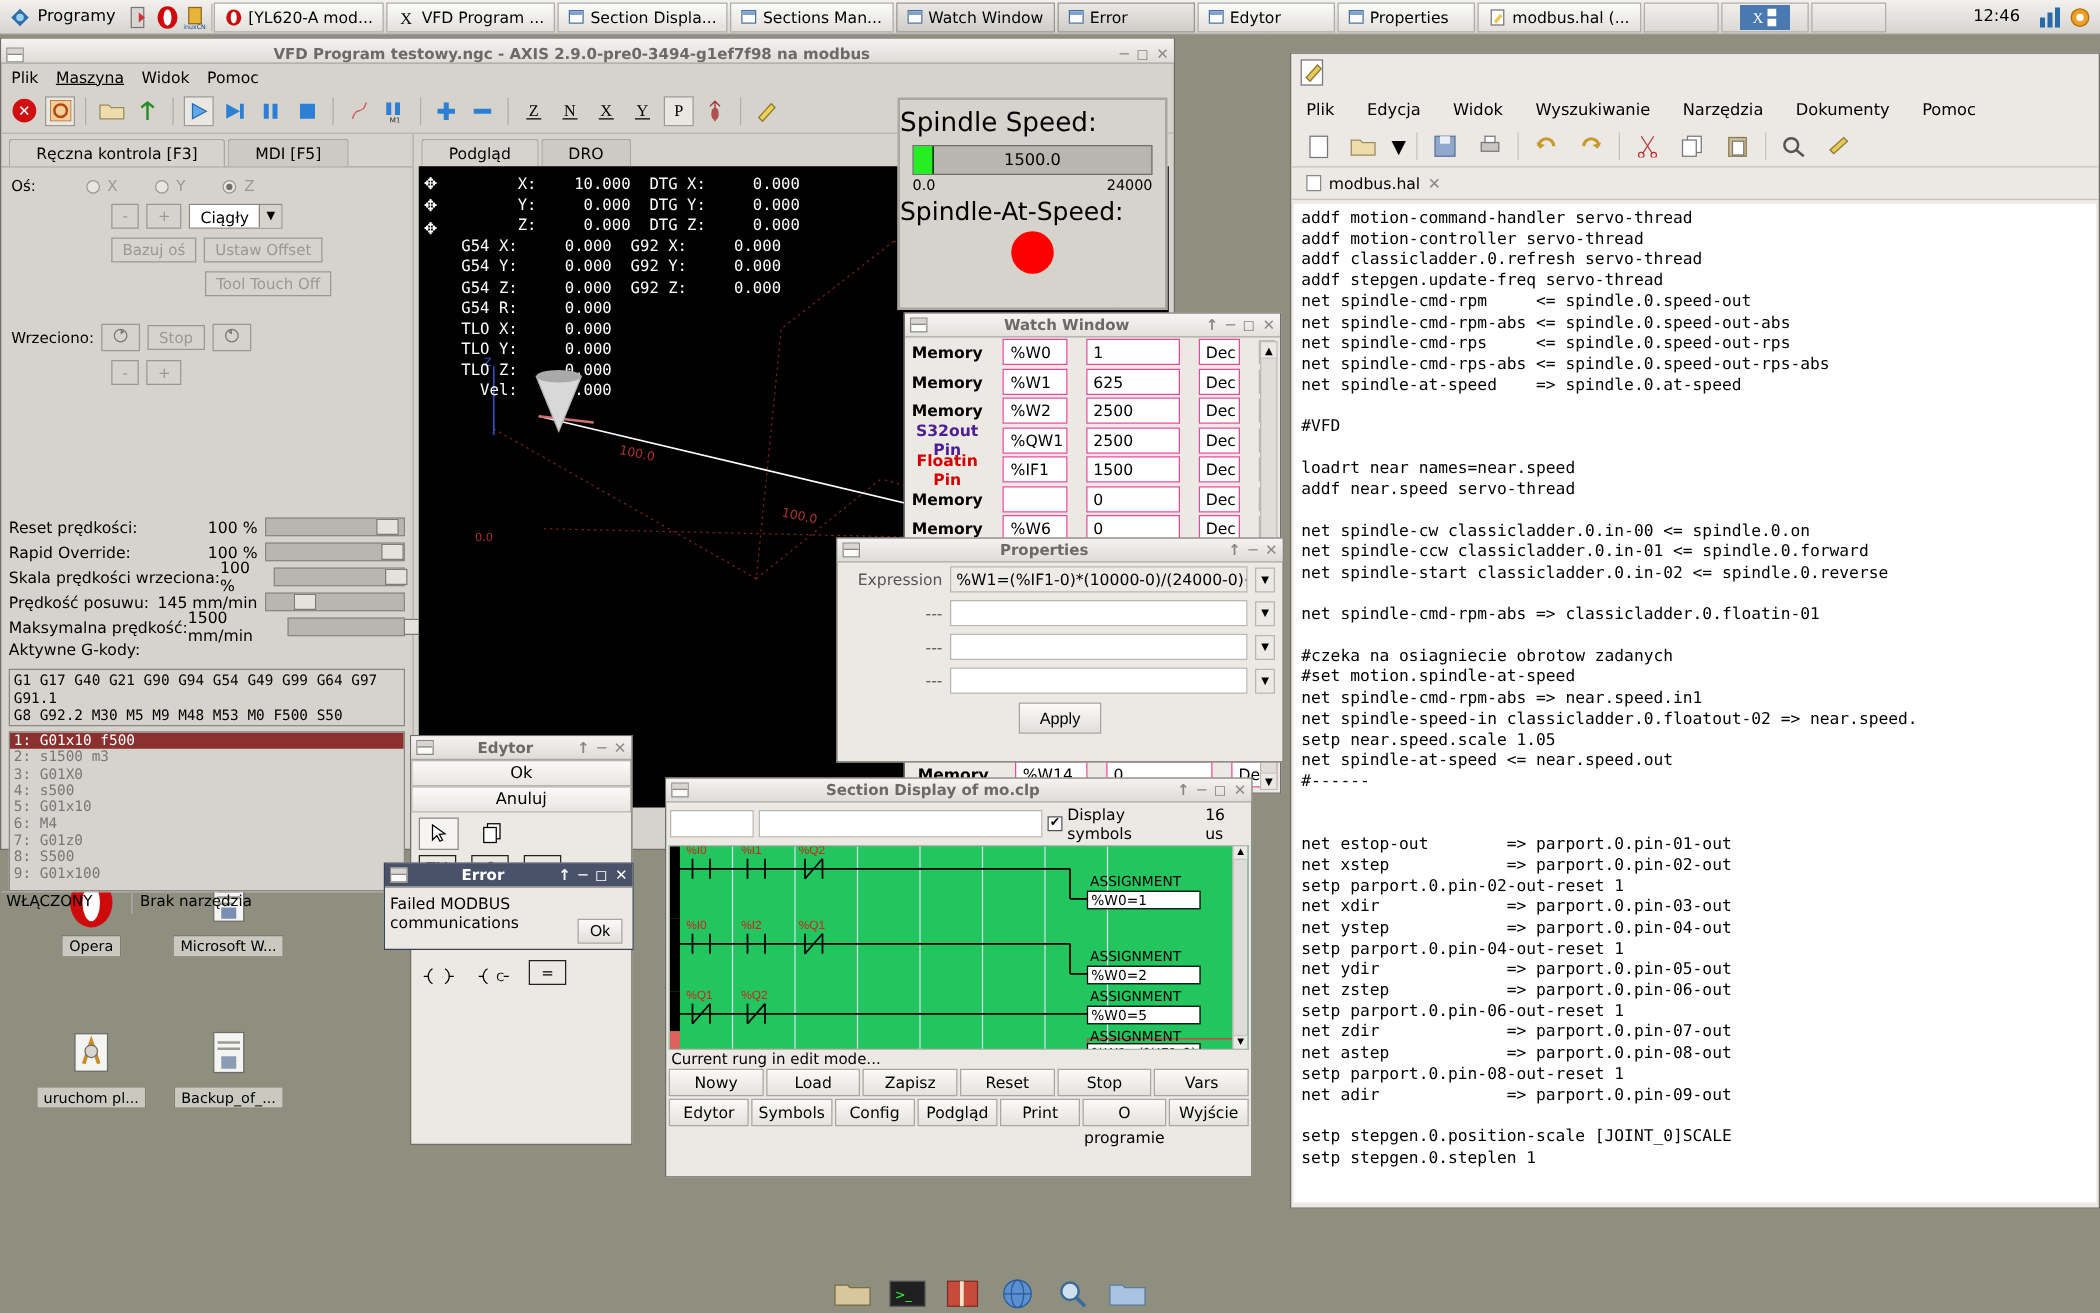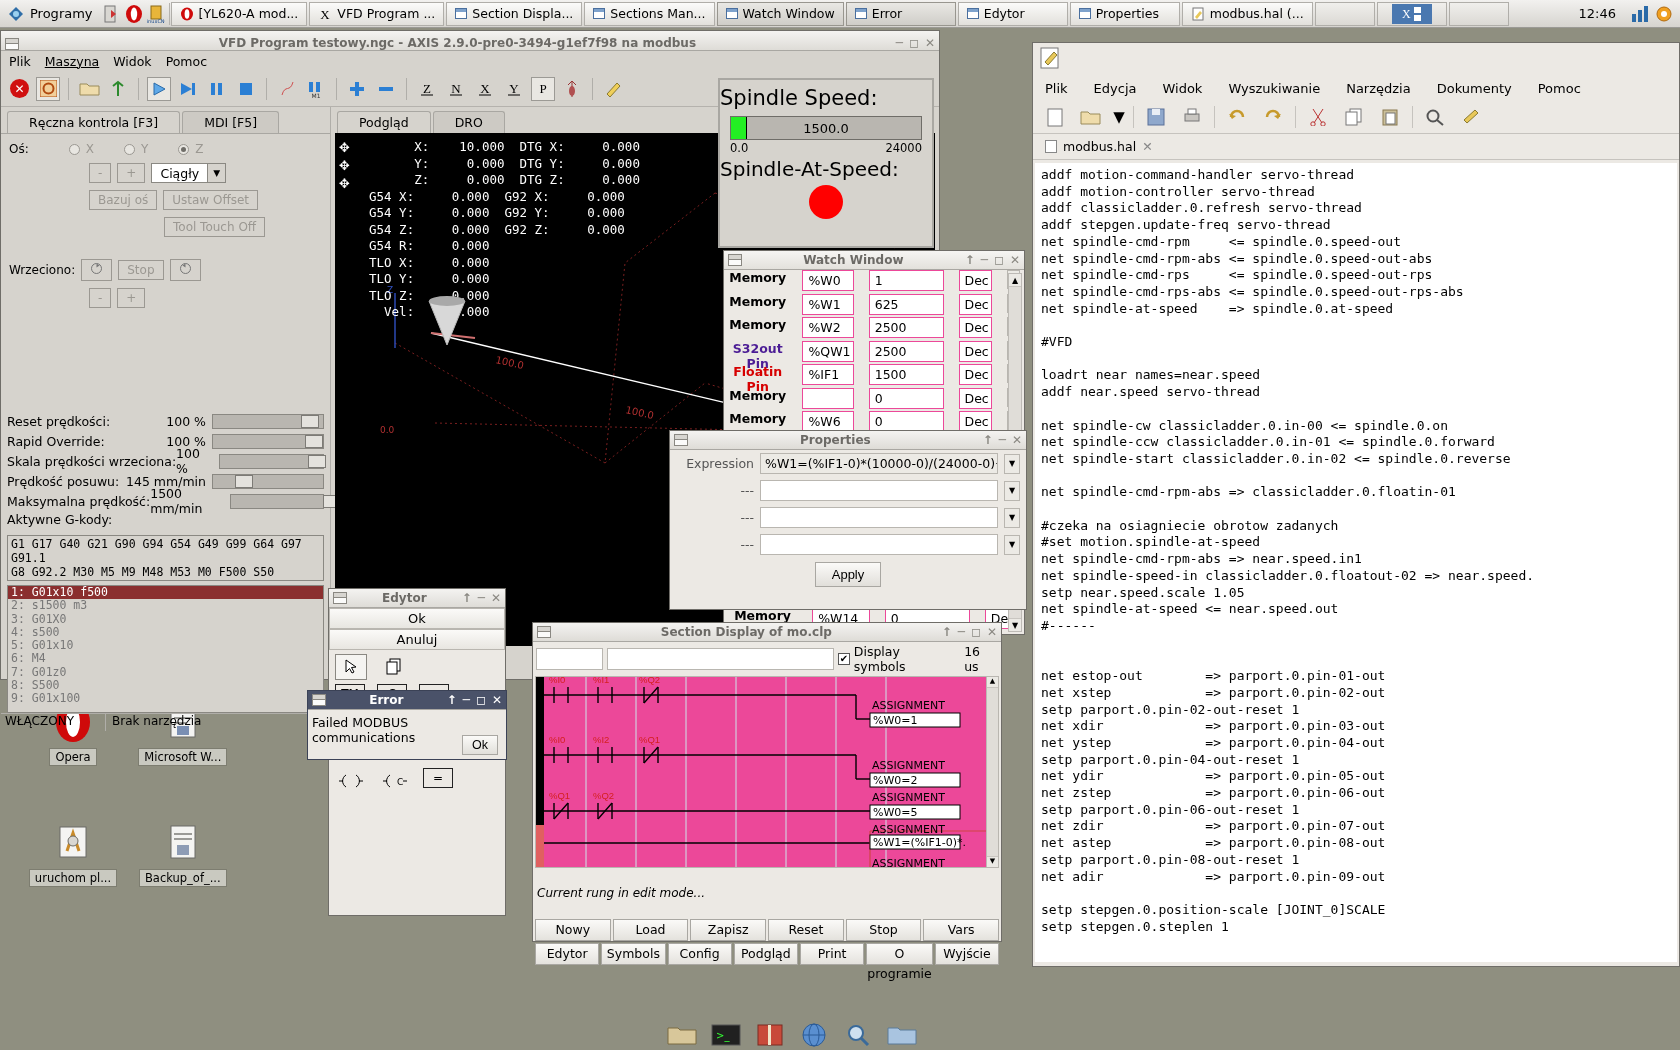--- a/index.html
+++ b/index.html
@@ -114,21 +114,21 @@
   .sp-title{ font-size:21px; padding-top:6px;}
   .sp-bar{ margin:6px 10px 0 10px; height:24px; border:1px solid #6f6d68; background:#b9b6b0; position:relative;}
   .sp-bar .fill{ position:absolute;left:0;top:0;bottom:0;width:16px;background:#23ef23;border-right:1px solid #000;}
   .sp-bar .val{ position:absolute; inset:0; display:flex;align-items:center;justify-content:center;font-size:13px;}
   .sp-scale{ display:flex; justify-content:space-between; margin:1px 10px 0 10px; font-size:11.5px;}
   .sp-led{ width:34px;height:34px;border-radius:50%;background:#f00;margin:4px auto 0;}
 
   
   #watch { left:723px; top:250px; width:302px; height:385px; background:#ece9e4; }
   #watch .tbar{background:linear-gradient(#f6f5f3,#e3e1dc);}
-  .wrow { display:flex; align-items:flex-start; height:23.5px; padding:0 4px; gap:15px;}
+  .wrow { display:flex; align-items:center; height:23.5px; padding:0 4px; gap:15px;}
   .wrow .lab{ width:88px; text-align:center; font-weight:bold; font-size:12.5px;}
   .wrow .lab.blue{color:#4c1d95;}
   .wrow .lab.red{color:#d60000;}
   .wfield { border:1px solid #ec4899; background:#fff; height:21px; line-height:19px; padding:0 5px; font-size:12.5px; overflow:hidden;}
   .wfield.addr{width:70px;}
   .wfield.val{width:105px;}
   .wfield.fmt{width:44px;}
   .wdrop { width:18px;height:19px;border:1px solid #b9b6b0;background:#eceae5;display:flex;align-items:center;justify-content:center;font-size:8px;}
   .wscroll{position:absolute;right:2px;top:22px;bottom:2px;width:14px;background:#e0ddd8;border:1px solid #bdbab5;}
   .wscroll .up,.wscroll .dn{height:13px;display:flex;align-items:center;justify-content:center;font-size:8px;background:#ebe9e4;border-bottom:1px solid #c9c6c1;}
@@ -156,23 +156,23 @@
   #errorwin .tbar{background:#4a5269;color:#fff;}
   #errorwin .tbar .ttl{color:#fff;}
   .errtxt{padding:5px 4px; font-size:12.5px;}
   .errok{position:absolute;right:8px;bottom:4px;border:1px solid #a9a7a2;background:linear-gradient(#fbfaf8,#e1dfda);padding:2px 9px;font-size:12.5px;}
 
   
   #section { left:532px; top:622px; width:470px; height:320px; background:#ece9e4;}
   .sec-toolrow{display:flex;align-items:center;gap:4px;padding:2px 3px;}
   .sec-in{border:1px solid #b9b6b0;background:#fff;height:22px;}
   .sec-chk{width:12px;height:12px;border:1px solid #555;background:#fff;display:inline-flex;align-items:center;justify-content:center;font-size:10px;line-height:10px;}
-  .ladder{position:relative;margin:0 2px;height:192px;background:#ec4899;border:1px solid #b9b6b0;overflow:hidden;}
+  .ladder{position:relative;margin:0 2px;height:164px;background:#22c55e;border:1px solid #b9b6b0;overflow:hidden;}
   .ladder svg{display:block;}
-  .sec-status{font-size:12px;padding:18px 4px;font-style:italic;}
+  .sec-status{font-size:12px;padding:0 4px;}
   .sec-btnrow{display:flex;gap:2px;padding:1px 2px;}
   .sbtn{flex:1;border:1px solid #a9a7a2;background:linear-gradient(#fbfaf8,#e4e2dd);height:22px;line-height:20px;text-align:center;font-size:12.5px;}
 
   
   #gedit { left:1032px; top:42px; width:648px; height:925px; background:#ece9e4;}
   .g-menubar{display:flex;gap:26px;padding:5px 12px;font-size:13px;}
   .g-toolbar{display:flex;align-items:center;gap:8px;padding:3px 8px;border-bottom:1px solid #c6c3be;}
   .gbtn{width:28px;height:26px;display:flex;align-items:center;justify-content:center;font-size:15px;}
   .gsep{width:1px;height:22px;background:#c6c3be;}
   .g-tabrow{display:flex;align-items:center;padding:3px 6px;border-bottom:1px solid #c6c3be;}

